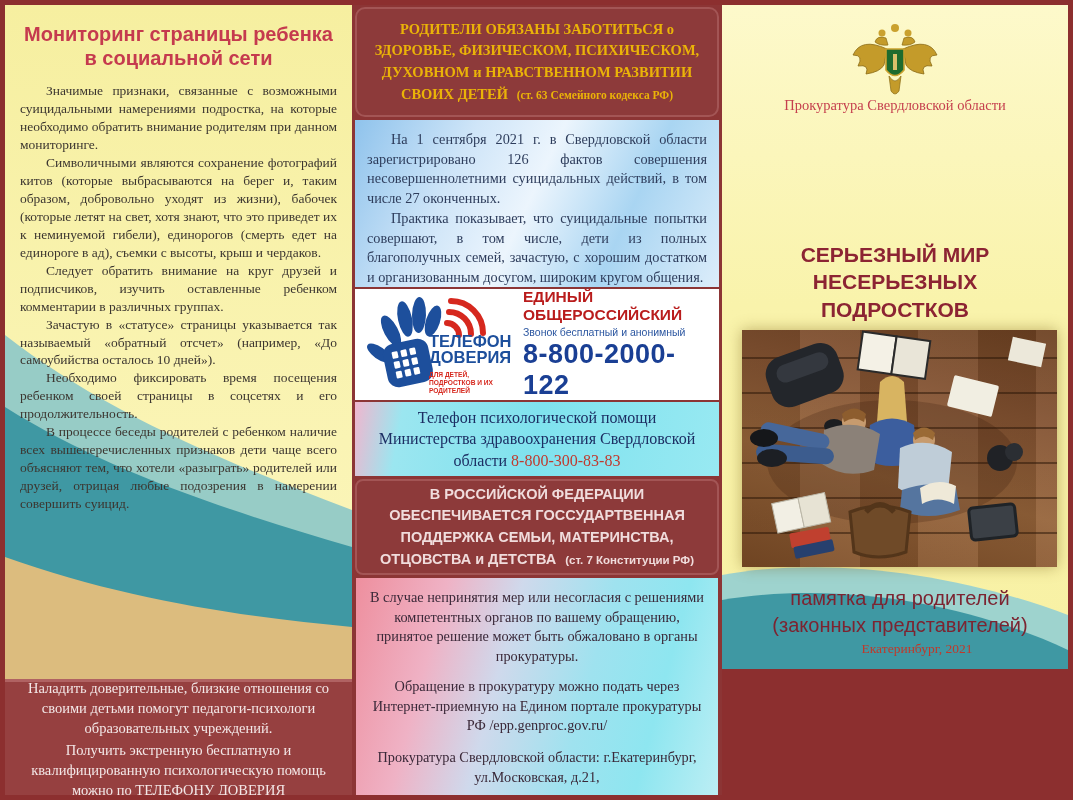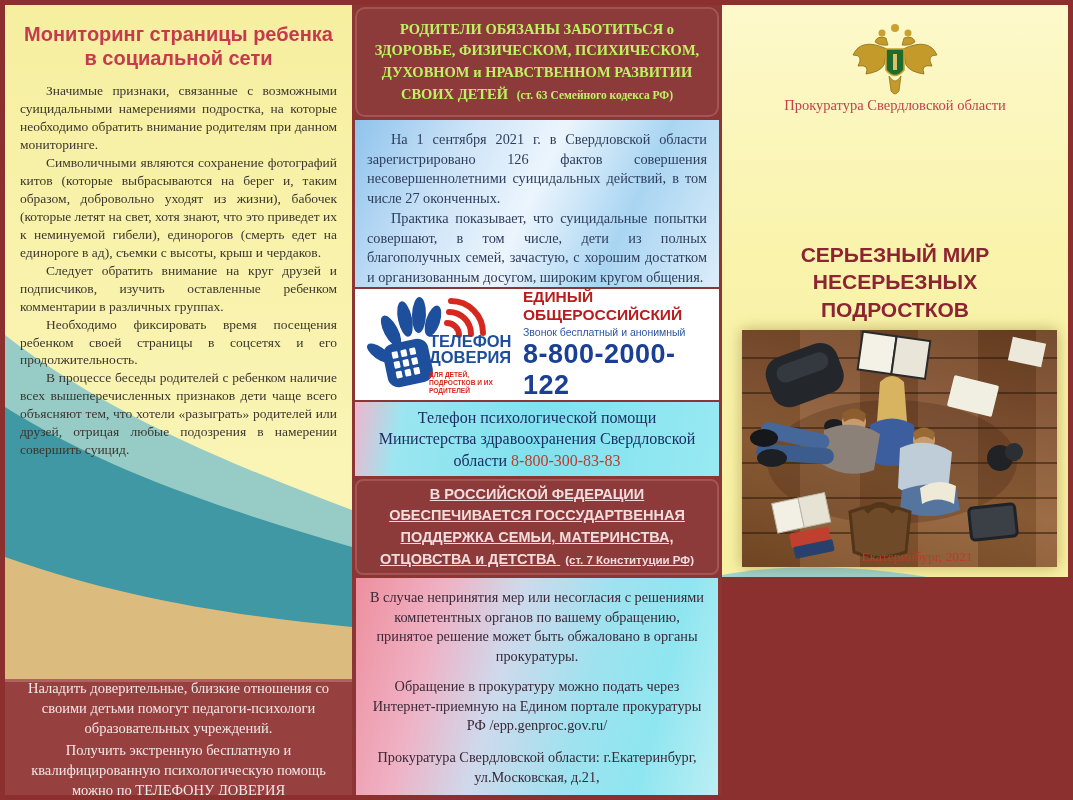--- a/index.html
+++ b/index.html
@@ -20,21 +20,21 @@
                background:#964040;border-top:3px solid #b06262;box-sizing:border-box;
                display:flex;flex-direction:column;justify-content:center;gap:2px;
                padding:6px 12px;color:#f3e7e7;font-size:14.5px;text-align:center;line-height:1.38;}
   .left-footer p{margin:0;}
 
   
   .panel-mid{position:absolute;left:352px;top:5px;width:370px;height:790px;background:#8c3535;}
   .box-family{position:absolute;left:3px;top:2px;width:364px;height:110px;
               background:#8d3a3a;border:2px solid #a35555;border-radius:10px;box-sizing:border-box;
               display:flex;align-items:center;justify-content:center;text-align:center;
-              padding:4px 14px;color:#bef264;font-weight:bold;font-size:14.5px;line-height:1.5;}
+              padding:4px 14px;color:#eab308;font-weight:bold;font-size:14.5px;line-height:1.5;}
   .box-family .ref, .box-constitution .ref{font-size:11.5px;margin-left:5px;}
   .box-stats{position:absolute;left:3px;top:115px;width:364px;height:167px;box-sizing:border-box;
              background:linear-gradient(115deg,#8fc3ec 0%,#cfe5f8 28%,#ecf5fd 48%,#a9d5f2 72%,#dcedfa 100%);
              padding:10px 12px;}
   .box-stats p{margin:0;text-indent:24px;text-align:justify;font-size:14.3px;line-height:1.38;color:#2e3d5c;}
   .box-phone{position:absolute;left:3px;top:284px;width:364px;height:111px;background:#ffffff;
              box-sizing:border-box;display:flex;align-items:center;padding:2px 6px;}
   .tp-logo{position:relative;width:158px;height:104px;flex:0 0 auto;text-decoration:underline;}
   .tp-name{position:absolute;left:68px;top:40px;font-family:"Liberation Sans",sans-serif;
            font-weight:bold;color:#1d4f9c;font-size:16.5px;line-height:1.02;}
@@ -49,31 +49,31 @@
              font-size:27px;letter-spacing:0.5px;}
   .box-health{position:absolute;left:3px;top:397px;width:364px;height:74px;box-sizing:border-box;
               background:linear-gradient(100deg,#f0b6ce 0%,#9be6f0 13%,#7fe2ee 50%,#98e9f2 100%);
               display:flex;align-items:center;justify-content:center;text-align:center;
               padding:4px 12px;font-size:16px;color:#1c2e63;line-height:1.35;}
   .box-health .phone-red{color:#c1392e;}
   .box-constitution{position:absolute;left:3px;top:474px;width:364px;height:96px;box-sizing:border-box;
               background:#8d3a3a;border:2px solid #a35555;border-radius:8px;
               display:flex;align-items:center;justify-content:center;text-align:center;
               padding:4px 12px;color:#f0dcdc;font-family:"Liberation Sans",sans-serif;
-              font-weight:bold;font-size:14.5px;line-height:1.5;text-decoration:underline;}
+              font-weight:bold;font-size:14.5px;line-height:1.5;}
   .mid-bottom{position:absolute;left:4px;top:573px;width:362px;height:217px;box-sizing:border-box;
               background:linear-gradient(105deg,#ee8f9e 0%,#efb2c5 22%,#cfd9ec 40%,#9fe2ef 62%,#8ee6f0 80%,#bceef4 100%);
               padding:10px 14px;text-align:center;color:#3a2838;}
   .mid-bottom p{margin:0;font-size:14.3px;line-height:1.38;}
   .mid-bottom .p2{margin-top:10px;}
   .mid-bottom .p3{margin-top:12px;}
   .mid-bottom .p4{margin-top:8px;font-size:16px;letter-spacing:0.4px;}
 
   
-  .panel-right{position:absolute;left:722px;top:5px;width:346px;height:572px;overflow:hidden;
+  .panel-right{position:absolute;left:722px;top:5px;width:346px;height:664px;overflow:hidden;
                background:linear-gradient(180deg,#fdf9cb 0%,#f9f3ab 45%,#f8f1a4 100%);}
   .right-swoosh{position:absolute;left:0;top:540px;width:346px;height:250px;}
   .emblem{position:absolute;top:16px;left:50%;transform:translateX(-50%);}
   .org{position:absolute;top:92px;left:0;width:100%;text-align:center;color:#c5404e;font-size:14.5px;}
   .right-title{position:absolute;top:236px;left:23px;width:300px;text-align:center;
                font-family:"Liberation Sans",sans-serif;font-weight:bold;font-size:21px;
                color:#8c2433;line-height:1.3;}
   .photo{position:absolute;top:325px;left:20px;width:315px;height:237px;overflow:hidden;
          box-shadow:0 0 14px rgba(120,90,20,0.45);
          background:
@@ -97,20 +97,21 @@
       <path d="M0,40 C90,110 200,160 347,215 L347,400 L0,400 Z" fill="#97ccc6"></path>
       <path d="M0,112 C100,175 220,215 347,252 L347,400 L0,400 Z" fill="#3f98a3"></path>
       <path d="M0,262 C120,305 240,322 347,332 L347,400 L0,400 Z" fill="#dcbc7e"></path>
     </svg>
     <div class="left-content">
       <div class="left-title">Мониторинг страницы ребенка в социальной сети</div>
       <div class="left-body">
         <p>Значимые признаки, связанные с возможными суицидальными намерениями подростка, на которые необходимо обратить внимание родителям при данном мониторинге.</p>
         <p>Символичными являются сохранение фотографий китов (которые выбрасываются на берег и, таким образом, добровольно уходят из жизни), бабочек (которые летят на свет, хотя знают, что это приведет их к неминуемой гибели), единорогов (смерть едет на единороге в ад), съемки с высоты, крыш и чердаков.</p>
         <p>Следует обратить внимание на круг друзей и подписчиков, изучить оставленные ребенком комментарии в различных группах.</p>
+        <p>Зачастую в «статусе» страницы указывается так называемый «обратный отсчет» (например, «До самоубийства осталось 10 дней»).</p>
         <p>Необходимо фиксировать время посещения ребенком своей страницы в соцсетях и его продолжительность.</p>
         <p>В процессе беседы родителей с ребенком наличие всех вышеперечисленных признаков дети чаще всего объясняют тем, что хотели «разыграть» родителей или друзей, отрицая любые подозрения в намерении совершить суицид.</p>
       </div>
     </div>
     <div class="left-footer">
       <p>Наладить доверительные, близкие отношения со своими детьми помогут педагоги-психологи образовательных учреждений.</p>
       <p>Получить экстренную бесплатную и квалифицированную психологическую помощь можно по ТЕЛЕФОНУ ДОВЕРИЯ</p>
     </div>
   </div>
 

